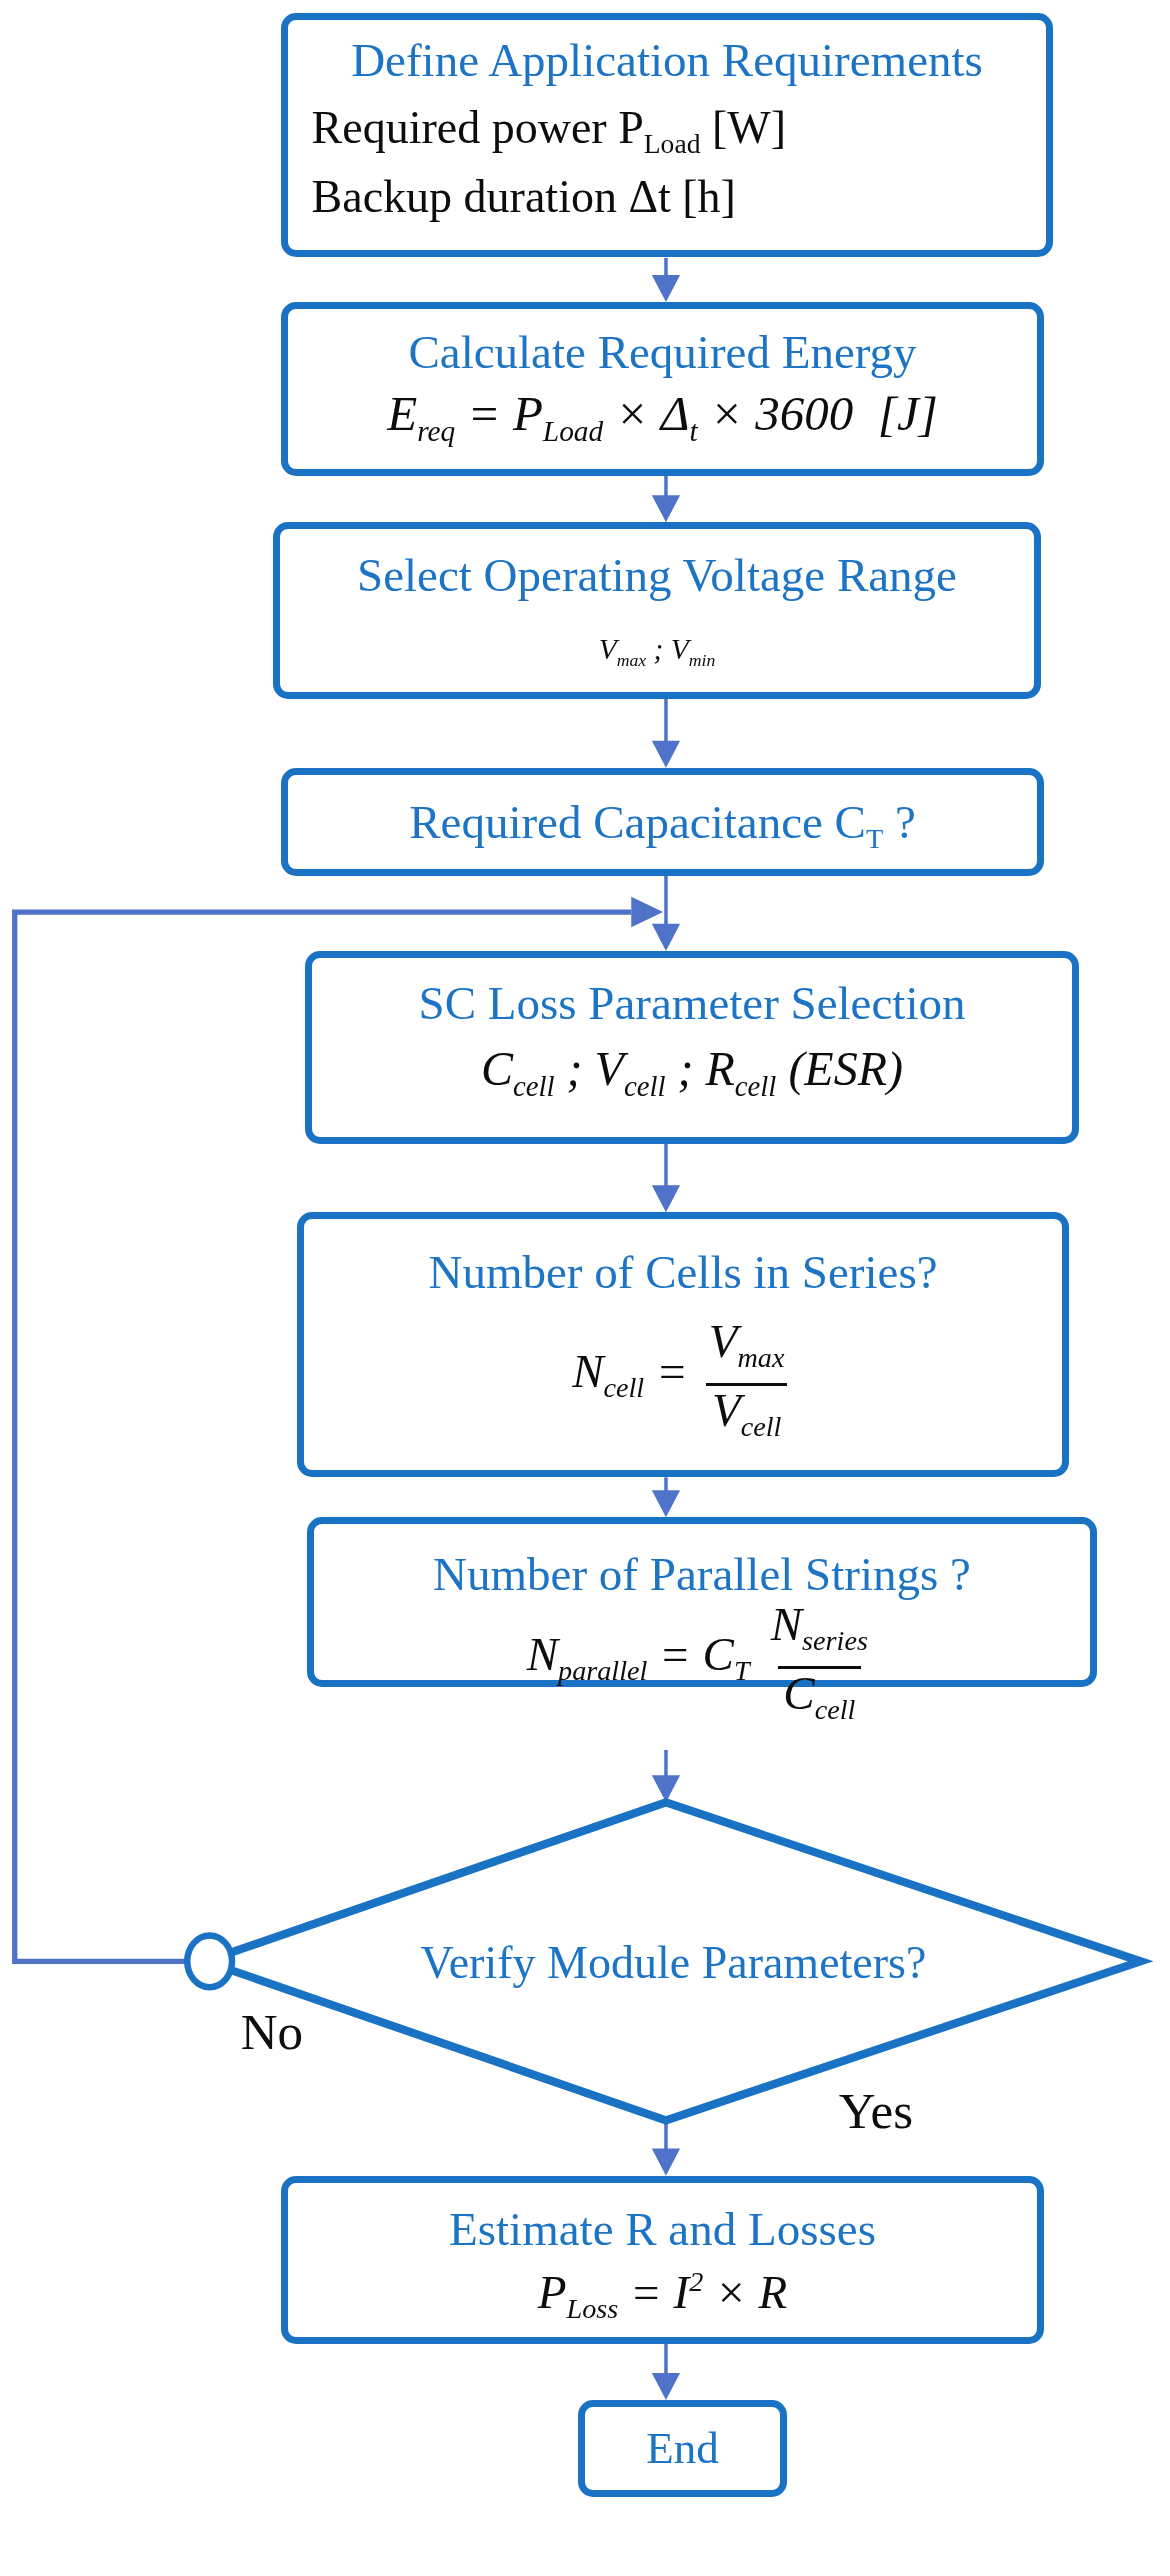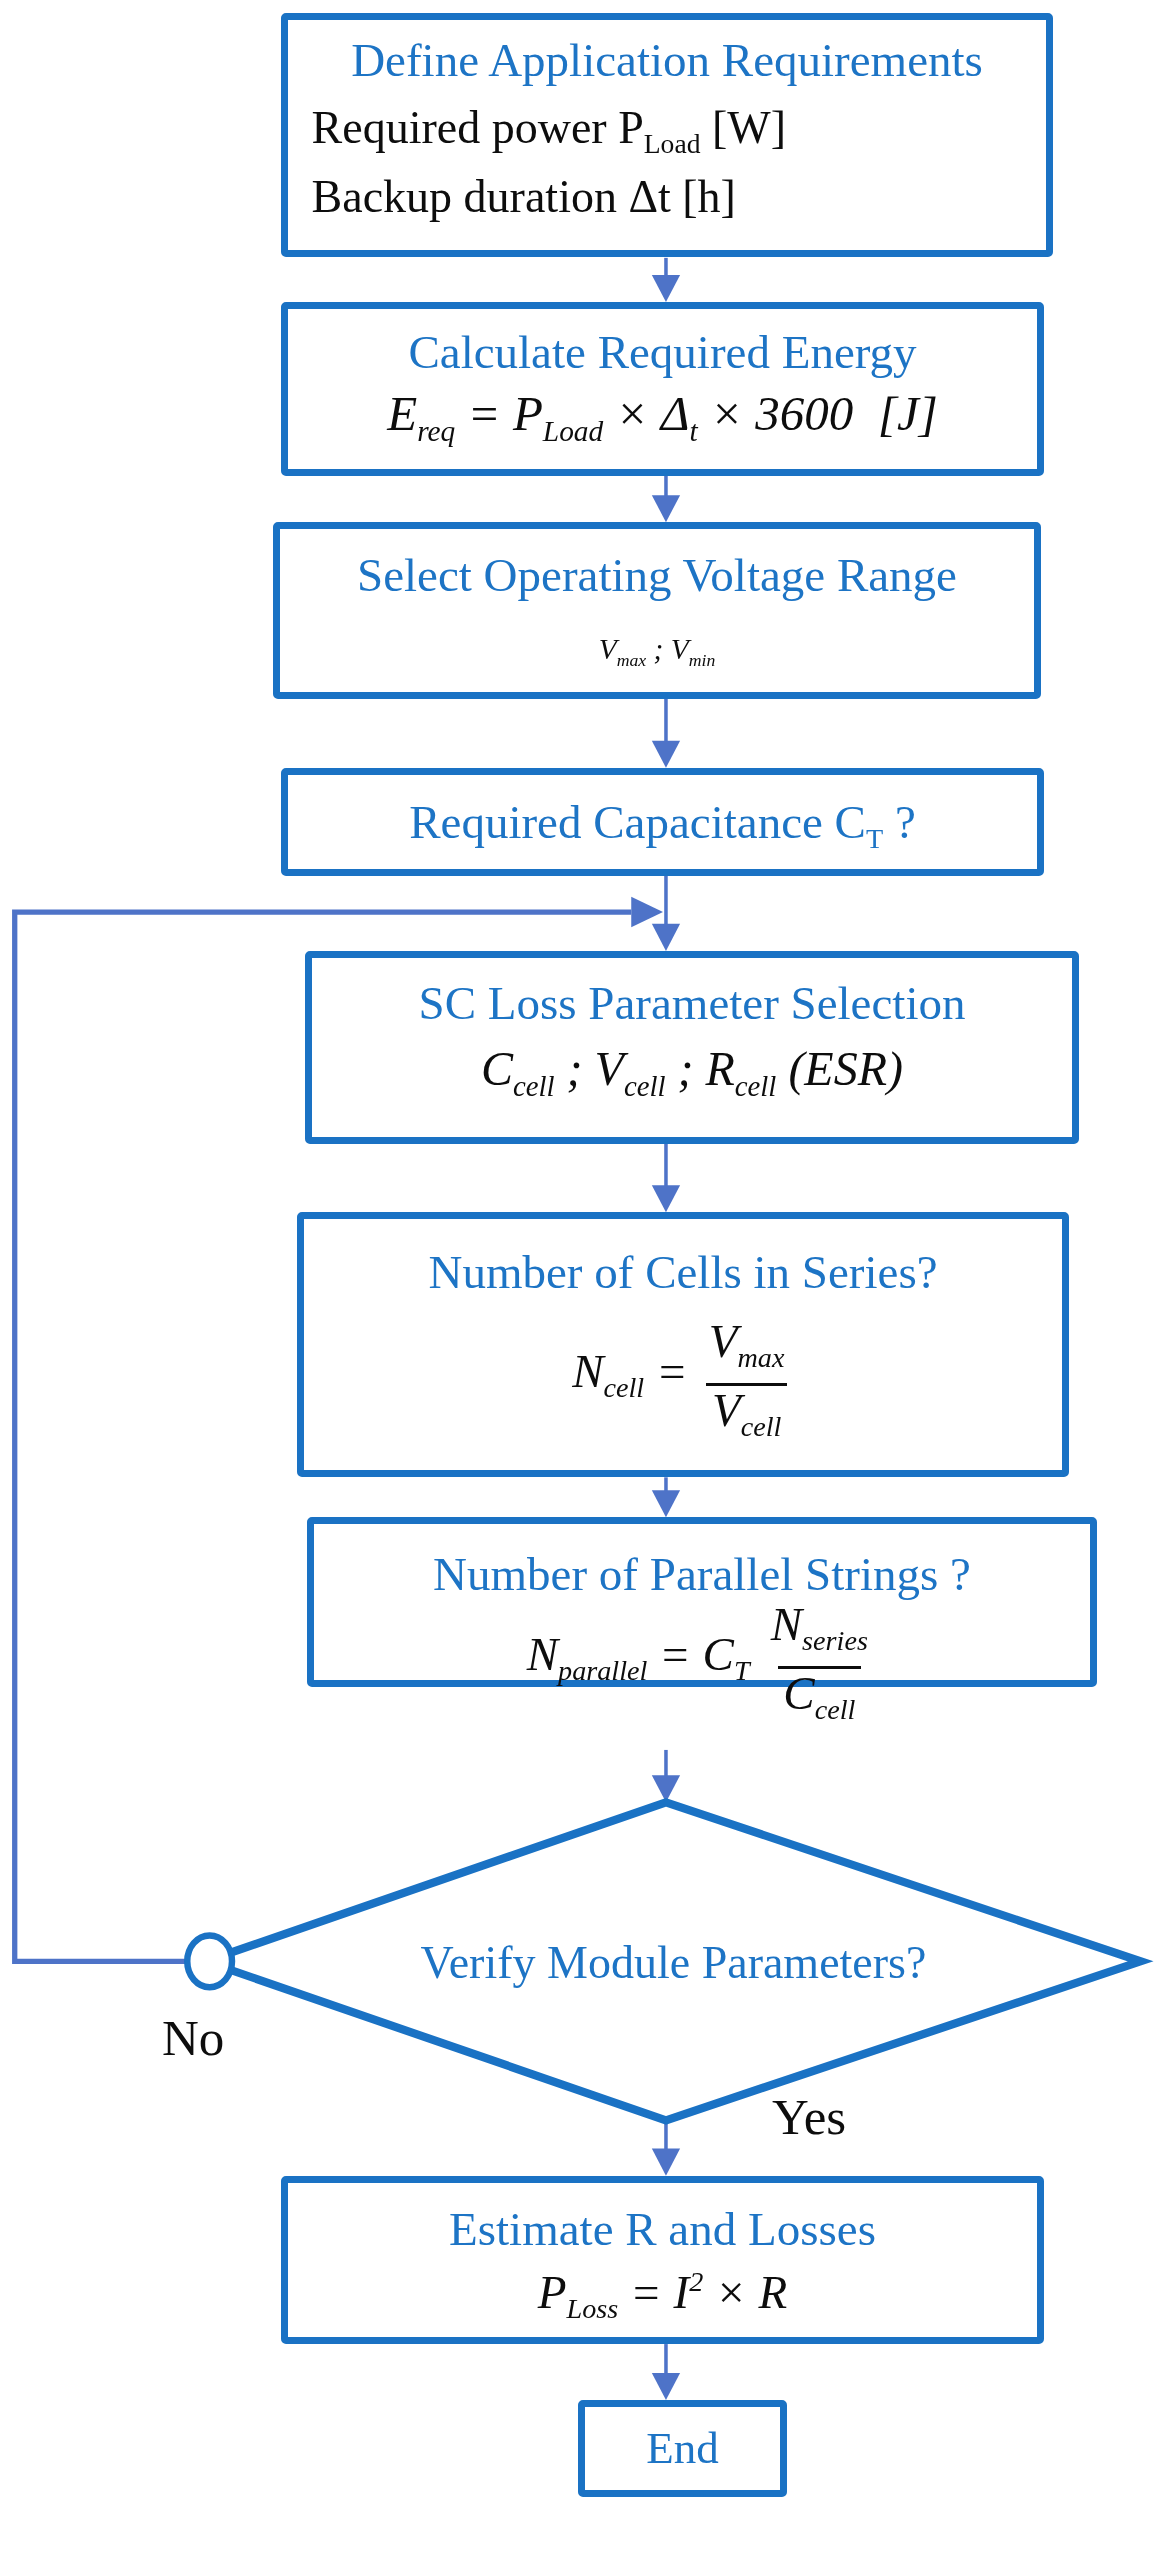--- a/index.html
+++ b/index.html
@@ -20,21 +20,21 @@
   .stem{stroke:var(--arrow);stroke-width:6;}
   .head{fill:var(--arrow);stroke:none;}
   .loop{stroke:var(--arrow);stroke-width:9;fill:none;}
   .shape{fill:#ffffff;stroke:var(--box-border);stroke-width:14;}
   .ring{fill:#ffffff;stroke:var(--box-border);stroke-width:11;}
 
   .box{
     position:absolute;
     box-sizing:border-box;
     border:7.7px solid var(--box-border);
-    border-radius:5px;
+    border-radius:15px;
     background:#ffffff;
     display:flex;flex-direction:column;align-items:center;font-family:Liberation Serif, serif;
   }
   .box-title{
     color:var(--title-text);
     font-size:47px;line-height:1.12;
     text-align:center;white-space:pre;
   }
   .box-line{
     color:var(--body-text);
@@ -77,22 +77,22 @@
   #box-losses .formula{margin-top:9.4px;}
   #box-end{left:578px;top:2400px;width:209px;height:97px;justify-content:center;}
   #box-end .box-title{font-size:45px;}
 
   #diamond-label{
     position:absolute;left:206px;top:1803px;width:935px;height:318px;
     display:flex;align-items:center;justify-content:center;
     color:var(--title-text);font-size:46px;white-space:pre;
   }
   .branch-label{
-    position:absolute;width:141px;text-align:left;
-    color:var(--body-text);font-size:51px;margin-top:6px;
+    position:absolute;width:141px;text-align:right;
+    color:var(--body-text);font-size:51px;
   }
   #label-no{left:162px;top:2003px;}
   #label-yes{left:772px;top:2082px;}
 </style>
 </head>
 <body>
 
 <div class="canvas">
 
   <svg class="connectors" viewBox="0 0 1987 4373">

